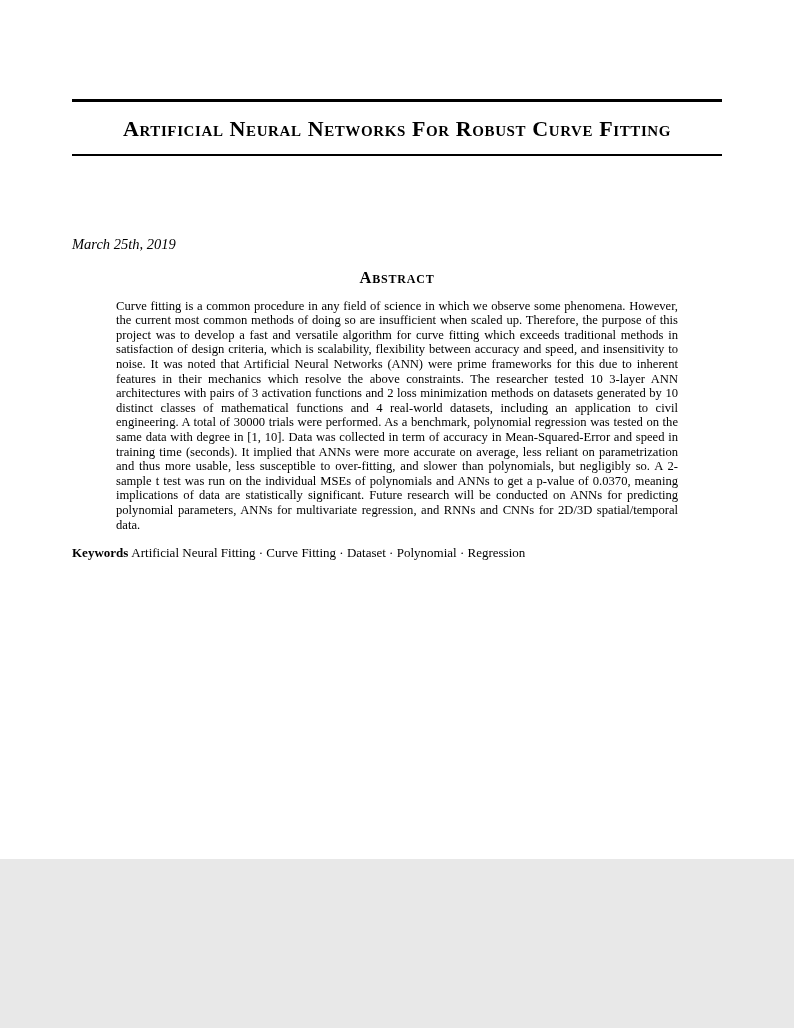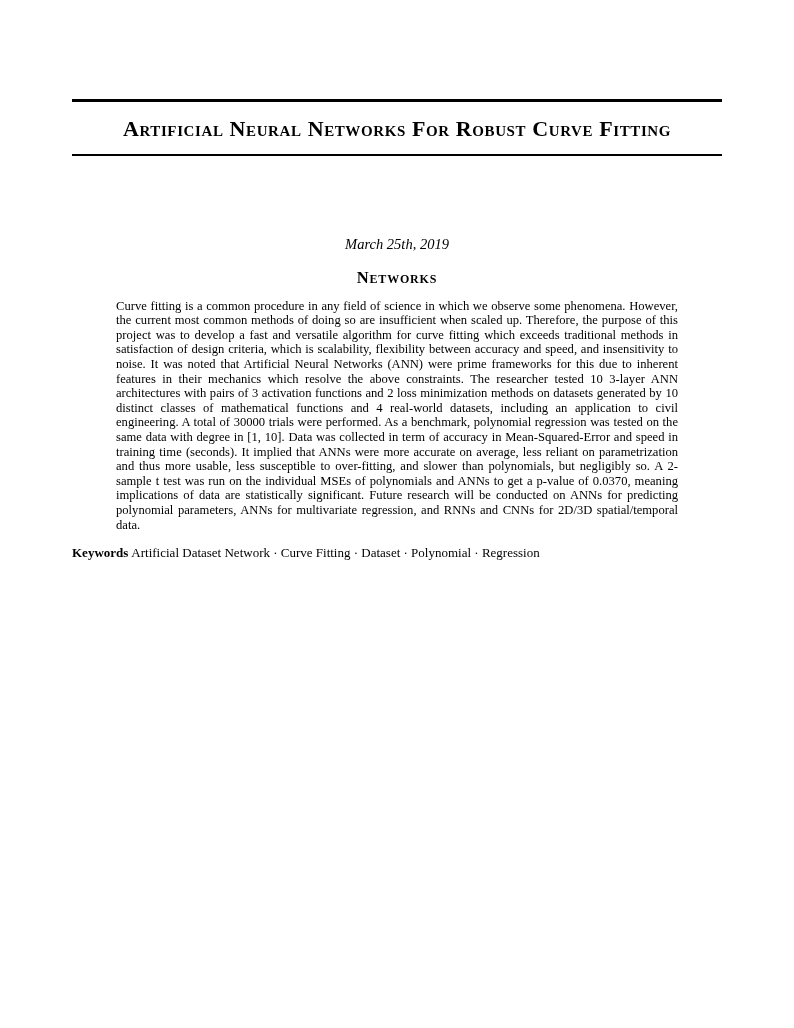--- a/index.html
+++ b/index.html
@@ -3,21 +3,21 @@
 <meta charset="utf-8">
 <style>
   html, body {
     margin: 0;
     padding: 0;
     background: #e8e8e8;
   }
   .page {
     position: relative;
     width: 794px;
-    height: 1028px;
+    height: 859px;
     margin: 0 auto;
     background: #ffffff;
     font-family: "Liberation Serif", "DejaVu Serif", serif;
     color: #000000;
     box-sizing: border-box;
     padding: 0 72px;
     overflow: hidden;
   }
   .rule-thick {
     height: 3px;
@@ -40,21 +40,20 @@
   .paper-subtitle {
     margin-top: 17px;
     text-align: center;
     font-style: italic;
     font-size: 16px;
     line-height: 1.32;
     padding: 0 2px;
   }
   .paper-date {
     margin-top: 80px;
-    text-align: center;
     font-style: italic;
     font-size: 14.5px;
   }
   .abstract-heading {
     margin-top: 15px;
     text-align: center;
     font-weight: bold;
     font-variant: small-caps;
     font-size: 16.5px;
     letter-spacing: 0.8px;
@@ -83,21 +82,21 @@
 
   <div class="rule-thick"></div>
 
   <h1 class="paper-title" style="margin:0;">Artificial Neural Networks For Robust Curve Fitting</h1>
 
   <div class="rule-thin"></div>
 
 
   <div class="paper-date">March 25th, 2019</div>
 
-  <div class="abstract-heading">Networks</div>
+  <div class="abstract-heading">Abstract</div>
 
   <p class="abstract-body">Curve fitting is a common procedure in any field of science in which we observe some phenomena. However, the current most common methods of doing so are insufficient when scaled up. Therefore, the purpose of this project was to develop a fast and versatile algorithm for curve fitting which exceeds traditional methods in satisfaction of design criteria, which is scalability, flexibility between accuracy and speed, and insensitivity to noise. It was noted that Artificial Neural Networks (ANN) were prime frameworks for this due to inherent features in their mechanics which resolve the above constraints. The researcher tested 10 3-layer ANN architectures with pairs of 3 activation functions and 2 loss minimization methods on datasets generated by 10 distinct classes of mathematical functions and 4 real-world datasets, including an application to civil engineering. A total of 30000 trials were performed. As a benchmark, polynomial regression was tested on the same data with degree in [1, 10]. Data was collected in term of accuracy in Mean-Squared-Error and speed in training time (seconds). It implied that ANNs were more accurate on average, less reliant on parametrization and thus more usable, less susceptible to over-fitting, and slower than polynomials, but negligibly so. A 2-sample t test was run on the individual MSEs of polynomials and ANNs to get a p-value of 0.0370, meaning implications of data are statistically significant. Future research will be conducted on ANNs for predicting polynomial parameters, ANNs for multivariate regression, and RNNs and CNNs for 2D/3D spatial/temporal data.</p>
 
   <div class="keywords-line">
-    <span class="keywords-label">Keywords</span><span>Artificial Dataset Network · Curve Fitting · Dataset · Polynomial · Regression</span>
+    <span class="keywords-label">Keywords</span><span>Artificial Neural Fitting · Curve Fitting · Dataset · Polynomial · Regression</span>
   </div>
 
 </div>
 
 </body></html>

